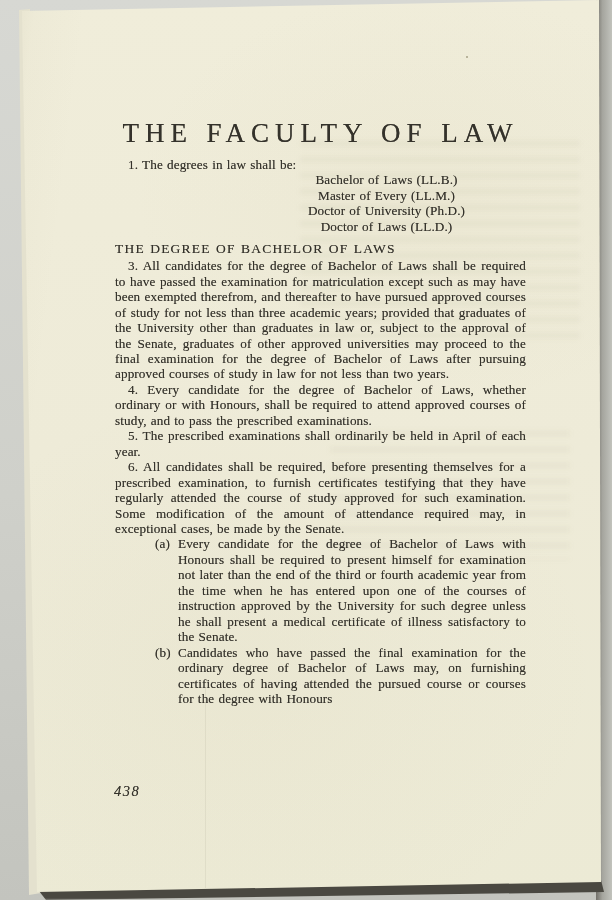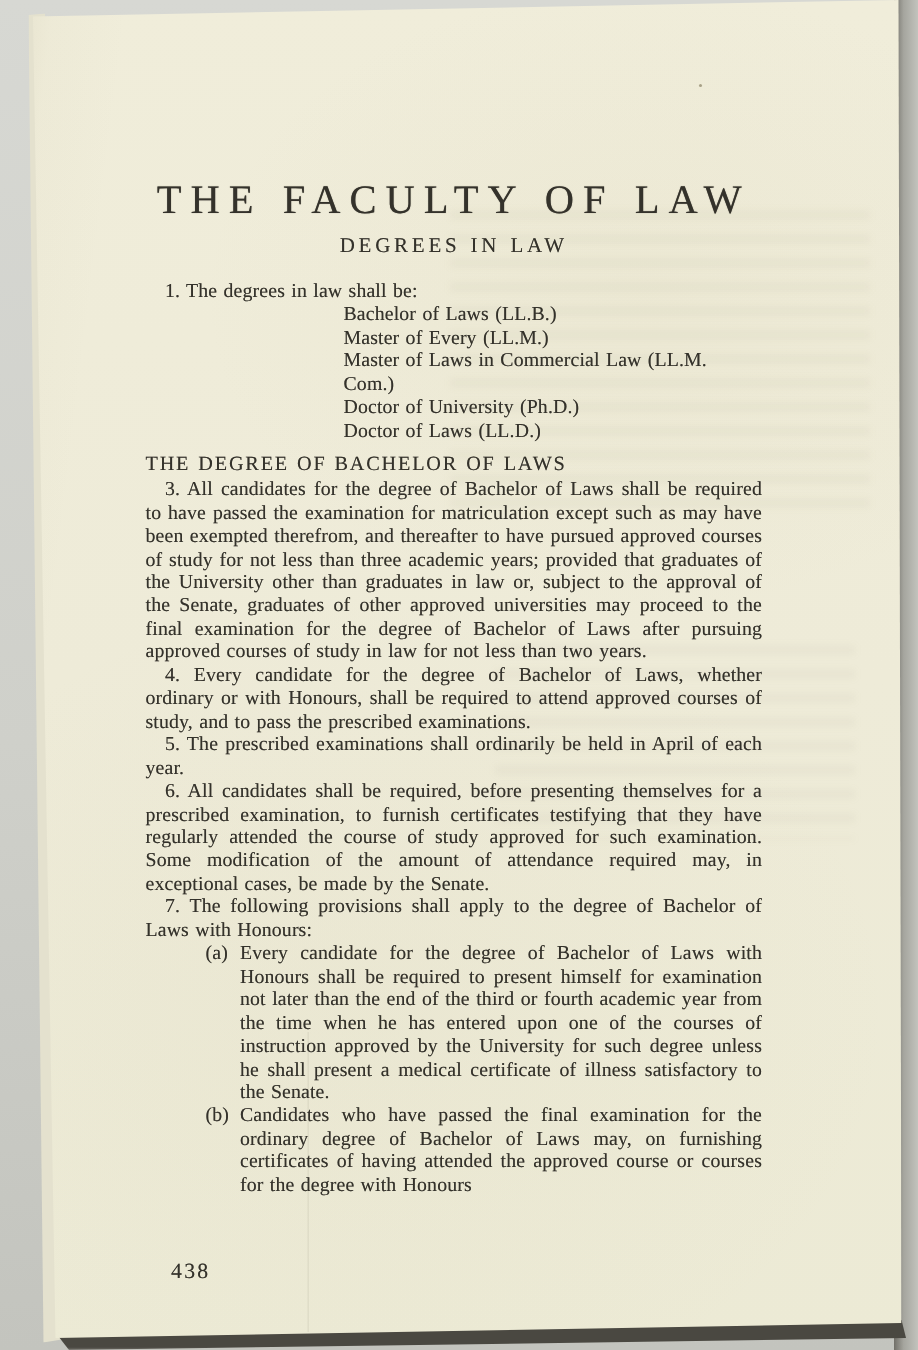--- a/index.html
+++ b/index.html
@@ -66,21 +66,21 @@
     background: rgba(90, 85, 60, 0.08);
   }
   .speck {
     position: absolute;
     left: 466px; top: 56px; width: 2px; height: 2px;
     border-radius: 50%;
     background: rgba(110, 100, 70, 0.55);
   }
   .content {
     position: absolute;
-    left: 97px;
+    left: 115px;
     top: 118px;
     width: 411px;
     color: #34322b;
     font-size: 13.2px;
     line-height: 15.45px;
     text-align: justify;
     word-spacing: 0.06em;
     letter-spacing: 0.1px;
     text-shadow: 0 0 0.35px rgba(52, 50, 43, 0.55);
     font-family: Liberation Serif, serif;
@@ -119,85 +119,83 @@
     margin: 7px 0 1px 0;
   }
   .clause {
     margin: 0;
     text-indent: 13px;
   }
   .degree-list {
     list-style: none;
     margin: 0;
     padding: 0 0 0 132px;
-    text-align: left;
+    text-align: center;
   }
   .hon-item {
     display: flex;
     margin: 0;
   }
   .hon-label {
     flex: 0 0 23px;
     margin-left: 40px;
   }
   .hon-text {
     flex: 1;
     text-align: justify;
   }
   .page-number {
     position: absolute;
     left: 114px;
-    top: 840px;
+    top: 783px;
     font-size: 14.5px;
     letter-spacing: 1.5px;
     color: #34322b;
     text-shadow: 0 0 0.35px rgba(52, 50, 43, 0.55);
+    font-style: italic;
   }
 </style>
 </head>
 <body>
 
 <div class="scan-bg">
   <div class="right-gutter"></div>
   <div class="page-stack-edge"></div>
   <div class="page-shadow"></div>
 
   <div class="page">
     <div class="bleed-smudge-1"></div>
     <div class="bleed-smudge-2"></div>
     <div class="fold-line"></div>
     <div class="speck"></div>
 
     <div class="content">
       <h1 class="doc-title">THE FACULTY OF LAW</h1>
-      <h3 class="section-head">DEGREES IN LAW</h3>
 
       <p class="clause">1. The degrees in law shall be:</p>
 
       <ul class="degree-list">
         <li>Bachelor of Laws (LL.B.)</li>
         <li>Master of Every (LL.M.)</li>
-        <li>Master of Laws in Commercial Law (LL.M. Com.)</li>
         <li>Doctor of University (Ph.D.)</li>
         <li>Doctor of Laws (LL.D.)</li>
       </ul>
 
       <h4 class="subsection-head">THE DEGREE OF BACHELOR OF LAWS</h4>
 
       <p class="clause">3. All candidates for the degree of Bachelor of Laws shall be required to have passed the examination for matriculation except such as may have been exempted therefrom, and thereafter to have pursued approved courses of study for not less than three academic years; provided that graduates of the University other than graduates in law or, subject to the approval of the Senate, graduates of other approved universities may proceed to the final examination for the degree of Bachelor of Laws after pursuing approved courses of study in law for not less than two years.</p>
       <p class="clause">4. Every candidate for the degree of Bachelor of Laws, whether ordinary or with Honours, shall be required to attend approved courses of study, and to pass the prescribed examinations.</p>
       <p class="clause">5. The prescribed examinations shall ordinarily be held in April of each year.</p>
       <p class="clause">6. All candidates shall be required, before presenting themselves for a prescribed examination, to furnish certificates testifying that they have regularly attended the course of study approved for such examination. Some modification of the amount of attendance required may, in exceptional cases, be made by the Senate.</p>
-      <p class="clause">7. The following provisions shall apply to the degree of Bachelor of Laws with Honours:</p>
 
       <div class="hon-item">
         <span class="hon-label">(a)</span>
         <span class="hon-text">Every candidate for the degree of Bachelor of Laws with Honours shall be required to present himself for examination not later than the end of the third or fourth academic year from the time when he has entered upon one of the courses of instruction approved by the University for such degree unless he shall present a medical certificate of illness satisfactory to the Senate.</span>
       </div>
       <div class="hon-item">
         <span class="hon-label">(b)</span>
-        <span class="hon-text">Candidates who have passed the final examination for the ordinary degree of Bachelor of Laws may, on furnishing certificates of having attended the approved course or courses for the degree with Honours</span>
+        <span class="hon-text">Candidates who have passed the final examination for the ordinary degree of Bachelor of Laws may, on furnishing certificates of having attended the pursued course or courses for the degree with Honours</span>
       </div>
     </div>
 
     <div class="page-number">438</div>
   </div>
 </div>
 
 </body></html>

